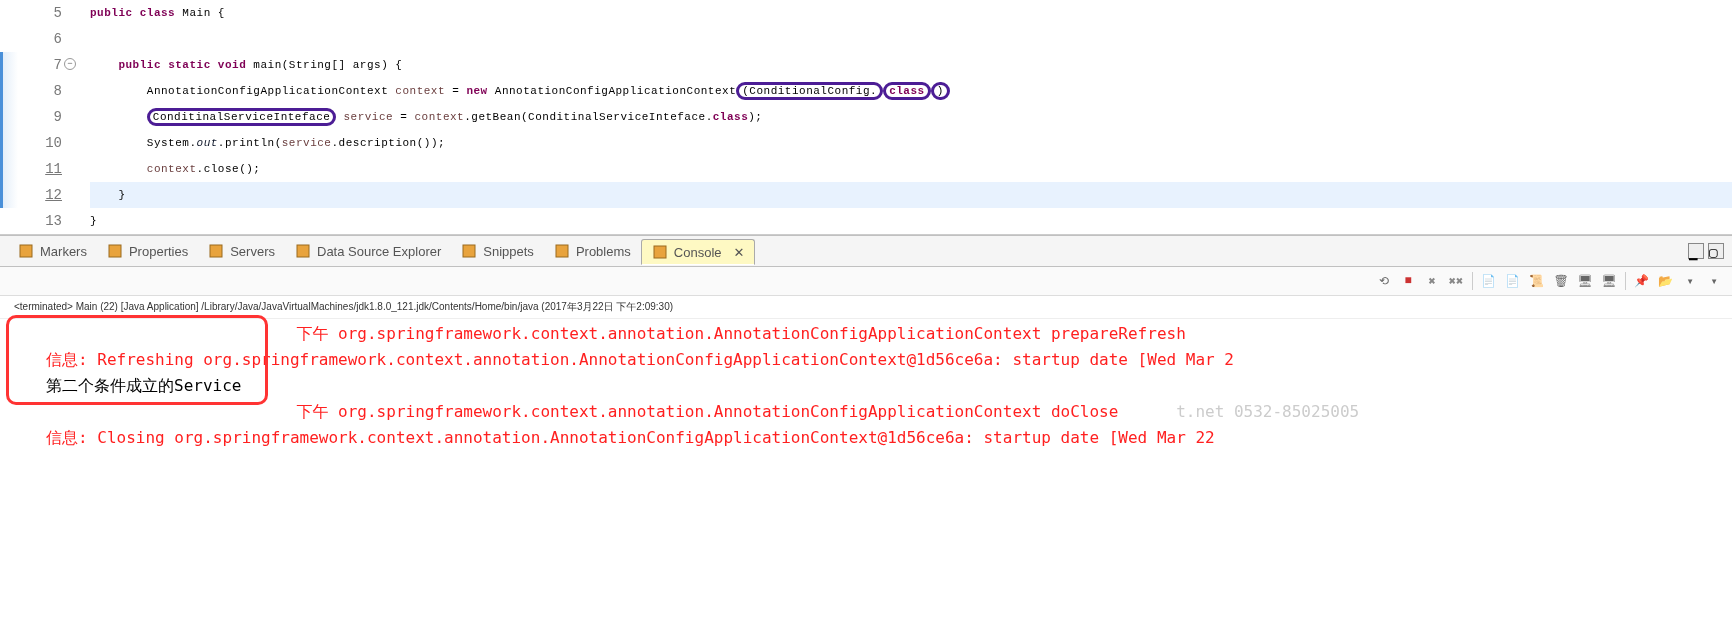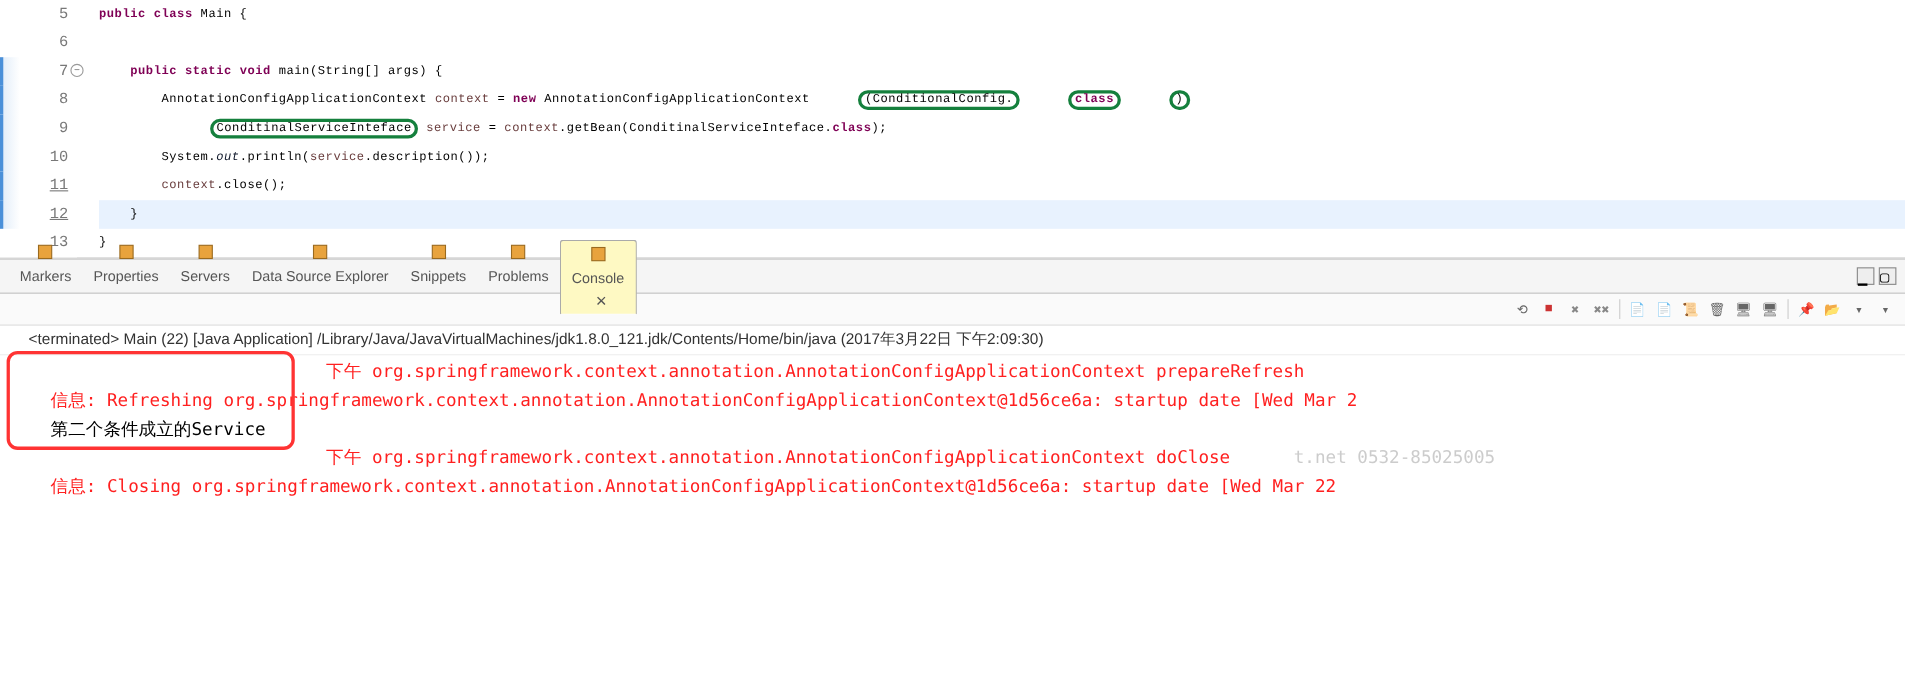--- a/index.html
+++ b/index.html
@@ -13,35 +13,35 @@
     .fold-marker { position: absolute; right: -14px; top: 6px; width: 12px; height: 12px; border: 1px solid #999; border-radius: 50%; font-size: 9px; line-height: 10px; text-align: center; color: #666; background: #fff; }
     .code-lines { flex: 1; padding-left: 20px; }
     .code-line { height: 26px; line-height: 26px; white-space: pre; font-size: 11px; letter-spacing: 0.5px; }
     .code-line.current { background: #e8f2fe; }
     
     .kw { color: #7f0055; font-weight: bold; }
     .field { color: #0f172a; font-style: italic; }
     .plain { color: #000; }
     .var { color: #6a3e3e; }
     
-    .highlight-box { border: 3px solid #15803d; border-radius: 10px; padding: 0 3px; margin-left: 44px; }
+    .highlight-box { border: 3px solid #4c1d95; border-radius: 10px; padding: 0 3px; }
     
     .views-bar { display: flex; align-items: center; background: #f5f5f5; border-top: 1px solid #c0c0c0; border-bottom: 1px solid #c0c0c0; height: 32px; padding: 0 8px; position: relative; }
-    .view-tab { display: flex; align-items: center; gap: 6px; padding: 4px 10px; color: #555; font-family: 'Helvetica Neue', Arial, sans-serif; font-size: 13px; cursor: pointer; flex-direction: column; }
+    .view-tab { display: flex; align-items: center; gap: 6px; padding: 4px 10px; color: #555; font-family: 'Helvetica Neue', Arial, sans-serif; font-size: 13px; cursor: pointer; }
     .view-tab.active { background: #fef9c3; border: 1px solid #aaa; border-bottom: 1px solid #fff; border-radius: 3px 3px 0 0; position: relative; top: 1px; }
     .view-icon { width: 16px; height: 16px; display: inline-block; }
     .spacer { flex: 1; }
     .win-controls { display: flex; gap: 4px; }
     .win-btn { width: 16px; height: 16px; border: 1px solid #888; background: #eee; cursor: pointer; }
     
     .console-toolbar { display: flex; justify-content: flex-end; align-items: center; background: #fafafa; border-bottom: 1px solid #ddd; padding: 4px 8px; gap: 4px; }
     .tb-btn { width: 20px; height: 20px; cursor: pointer; display: flex; align-items: center; justify-content: center; }
     .tb-sep { width: 1px; height: 18px; background: #ccc; margin: 0 2px; }
     
-    .console-header { padding: 4px 26px; font-family: 'Helvetica Neue', Arial, sans-serif; font-size: 14px; color: #333; border-bottom: 1px solid #eee; }
+    .console-header { padding: 4px 14px; font-family: 'Helvetica Neue', Arial, sans-serif; font-size: 10px; color: #333; border-bottom: 1px solid #eee; }
     .console-output { padding: 2px 10px; font-family: Menlo, Monaco, monospace; font-size: 16px; line-height: 26px; white-space: pre; overflow: hidden; margin-left: 36px; }
     .log-err { color: #ff2020; }
     .log-out { color: #000; }
     .watermark { color: #ccc; }
     
     .console-highlight { position: absolute; border: 3px solid #ff3333; border-radius: 10px; pointer-events: none; }
     
     .console-wrap { position: relative; }
   </style>
 </head>

